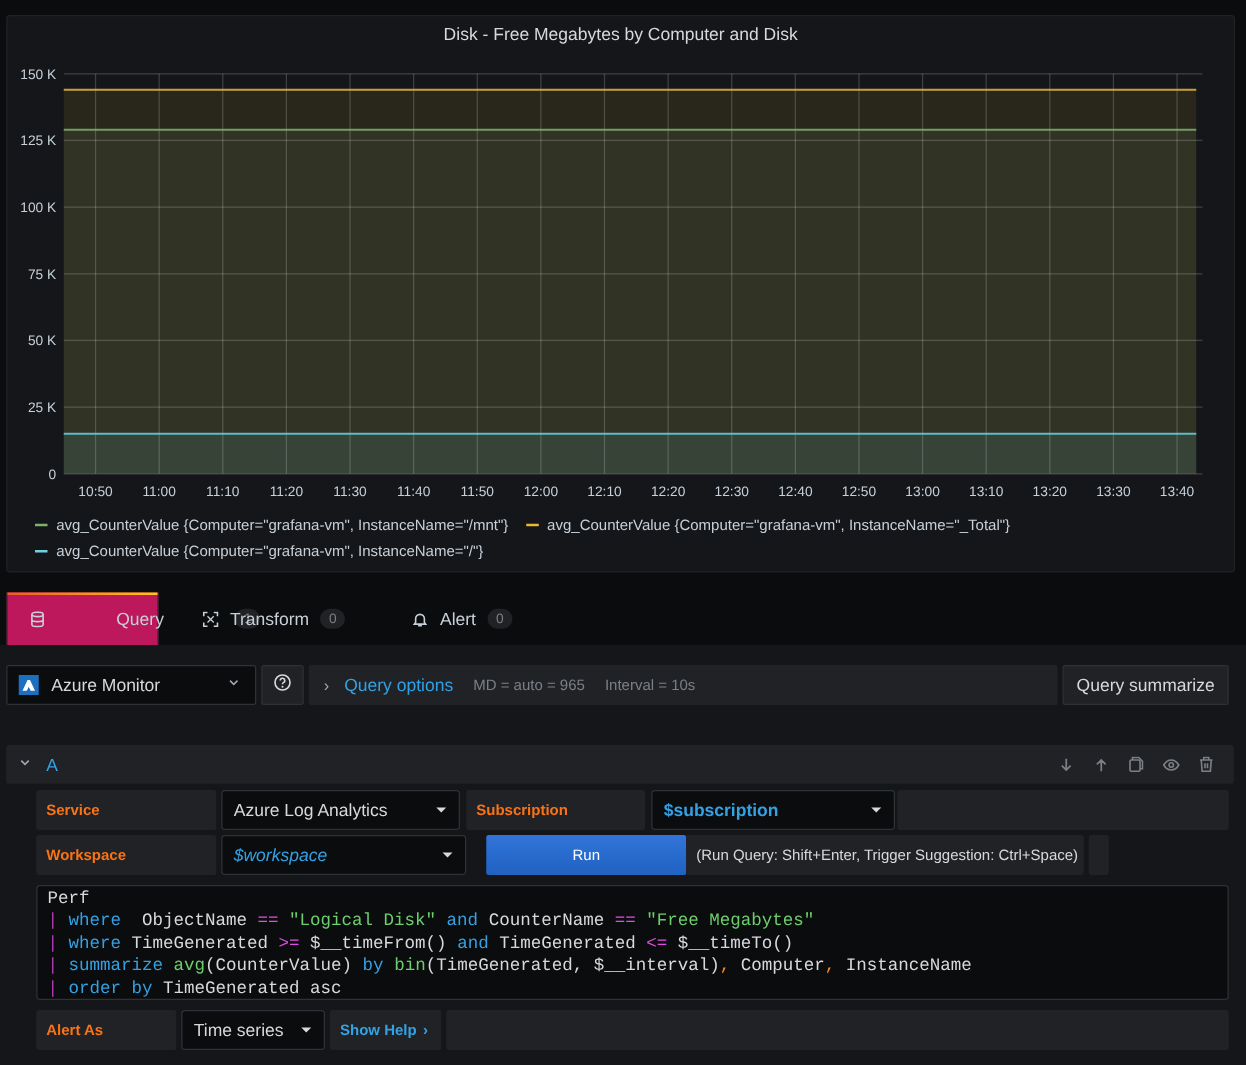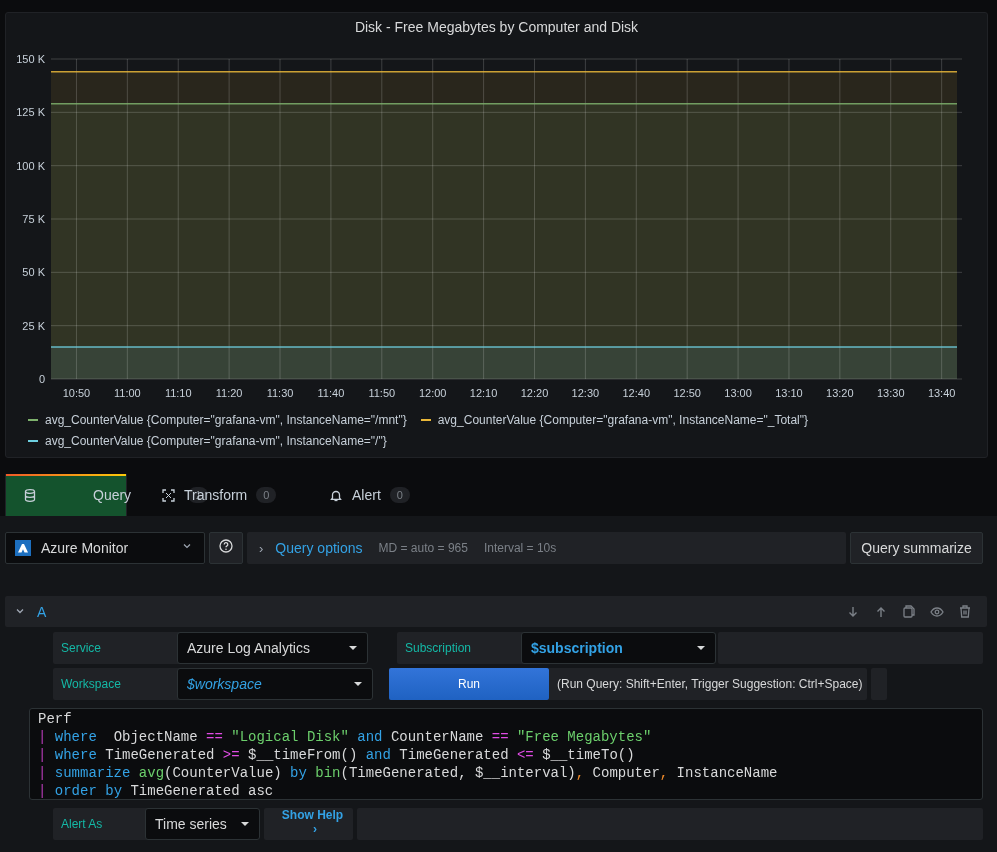--- a/index.html
+++ b/index.html
@@ -14,21 +14,21 @@
   #chart { position: absolute; left: 0; top: 0; }
   .legend { position: absolute; left: 22px; top: 396px; font-size: 12px; color: #c7d0d9; }
   .legend-row { display: flex; height: 21px; align-items: center; }
   .legend-item { display: flex; align-items: center; margin-right: 14px; white-space: nowrap; }
   .legend-swatch { width: 10px; height: 2px; margin-right: 7px; display: inline-block; }
 
   
   .tabs { position: absolute; left: 0; top: 474px; width: 997px; height: 42px; }
   .tab { position: absolute; top: 0; height: 42px; display: flex; align-items: center;
     font-size: 14px; color: #c7d0d9; padding-left: 18px; }
-  .tab.active { background: #14532d; border-left: 1px solid #202226; border-right: 1px solid #202226; gap: 48px; }
+  .tab.active { background: #be185d; border-left: 1px solid #202226; border-right: 1px solid #202226; gap: 48px; }
   .tab.active::before { content: ""; position: absolute; left: 0; right: 0; top: 0; height: 2px;
     background: linear-gradient(90deg, #f05a28, #fbca0a); }
   .tab .ticon { width: 14px; height: 14px; margin-right: 9px; display: inline-flex; align-items: center;
     justify-content: center; color: #c7d0d9; }
   .badge { margin-left: 9px; background: #202226; color: #7b8087; border-radius: 9px; font-size: 11px;
     padding: 2px 7px; }
 
   .editor { position: absolute; left: 0; top: 516px; width: 997px; height: 336px; background: #141619; }
 
   
@@ -51,41 +51,41 @@
   
   .qrow { position: absolute; left: 5px; top: 80px; width: 982px; height: 31px; background: #202226;
     border-radius: 2px; display: flex; align-items: center; }
   .qrow .collapse { margin-left: 10px; color: #9fa7b3; font-size: 11px; }
   .qrow .refid { margin-left: 12px; color: #33a2e5; font-size: 14px; }
   .qrow-actions { position: absolute; right: 8px; top: 0; height: 31px; display: flex; align-items: center; }
   .qrow-actions span { width: 28px; display: inline-flex; justify-content: center; color: #7b8087; }
 
   
   .label-box { position: absolute; height: 32px; background: #202226; border-radius: 2px;
-    display: flex; align-items: center; padding-left: 8px; font-size: 12px; font-weight: normal; color: #14b8a6; margin-left: 24px; }
+    display: flex; align-items: center; padding-left: 8px; font-size: 12px; font-weight: bold; color: #f97316; }
   .select-box { position: absolute; height: 32px; background: #0b0c0e; border: 1px solid #2c3235;
     border-radius: 3px; display: flex; align-items: center; padding-left: 9px; font-size: 14px; color: #d8d9da; }
   .select-box.var { color: #33a2e5; }
   .caret { position: absolute; right: 10px; top: 13px; width: 0; height: 0;
     border-left: 4px solid transparent; border-right: 4px solid transparent; border-top: 4px solid #d8d9da; }
   .filler { position: absolute; height: 32px; background: #202226; border-radius: 2px; }
   .run-btn { position: absolute; left: 389px; top: 152px; width: 160px; height: 32px;
     background: linear-gradient(180deg, #3274d9, #1f62c2); border-radius: 2px; color: #fff;
     font-size: 12px; display: flex; align-items: center; justify-content: center; }
   .hint { position: absolute; left: 549px; top: 152px; width: 318px; height: 32px; background: #202226;
     border-radius: 0 2px 2px 0; display: flex; align-items: center; padding-left: 8px; font-size: 12px; color: #d8d9da; }
 
   .code { position: absolute; left: 29px; top: 192px; width: 954px; height: 92px; background: #0b0c0e;
     border: 1px solid #2c3235; border-radius: 3px; padding: 1px 8px;
     font-family: "Liberation Mono", "DejaVu Sans Mono", monospace; font-size: 14px; line-height: 18px; color: #d8d9da; white-space: pre; }
   .k { color: #33a2e5; } .op { color: #e04ce4; } .s { color: #6ccf6c; } .fn { color: #6ccf6c; }
   .pipe { color: #b43bb4; } .cm { color: #ef8a2a; }
 
   .showhelp { position: absolute; left: 264px; top: 292px; width: 89px; height: 32px; background: #202226;
-    border-radius: 2px; display: flex; align-items: center; padding-left: 8px; font-size: 12px; font-weight: bold; color: #33a2e5; flex-direction: column; }
+    border-radius: 2px; display: flex; align-items: center; padding-left: 8px; font-size: 12px; font-weight: bold; color: #33a2e5; }
 </style>
 </head>
 <body>
 
 <div class="panel">
   <div class="panel-title">Disk - Free Megabytes by Computer and Disk</div>
   <svg id="chart" width="983" height="400">
       <rect x="45" y="58.80000000000001" width="906" height="307.2" fill="#eab839" fill-opacity="0.1"></rect>
       <rect x="45" y="90.80000000000001" width="906" height="275.2" fill="#7eb26d" fill-opacity="0.1"></rect>
       <rect x="45" y="334" width="906" height="32" fill="#6ed0e0" fill-opacity="0.1"></rect>

